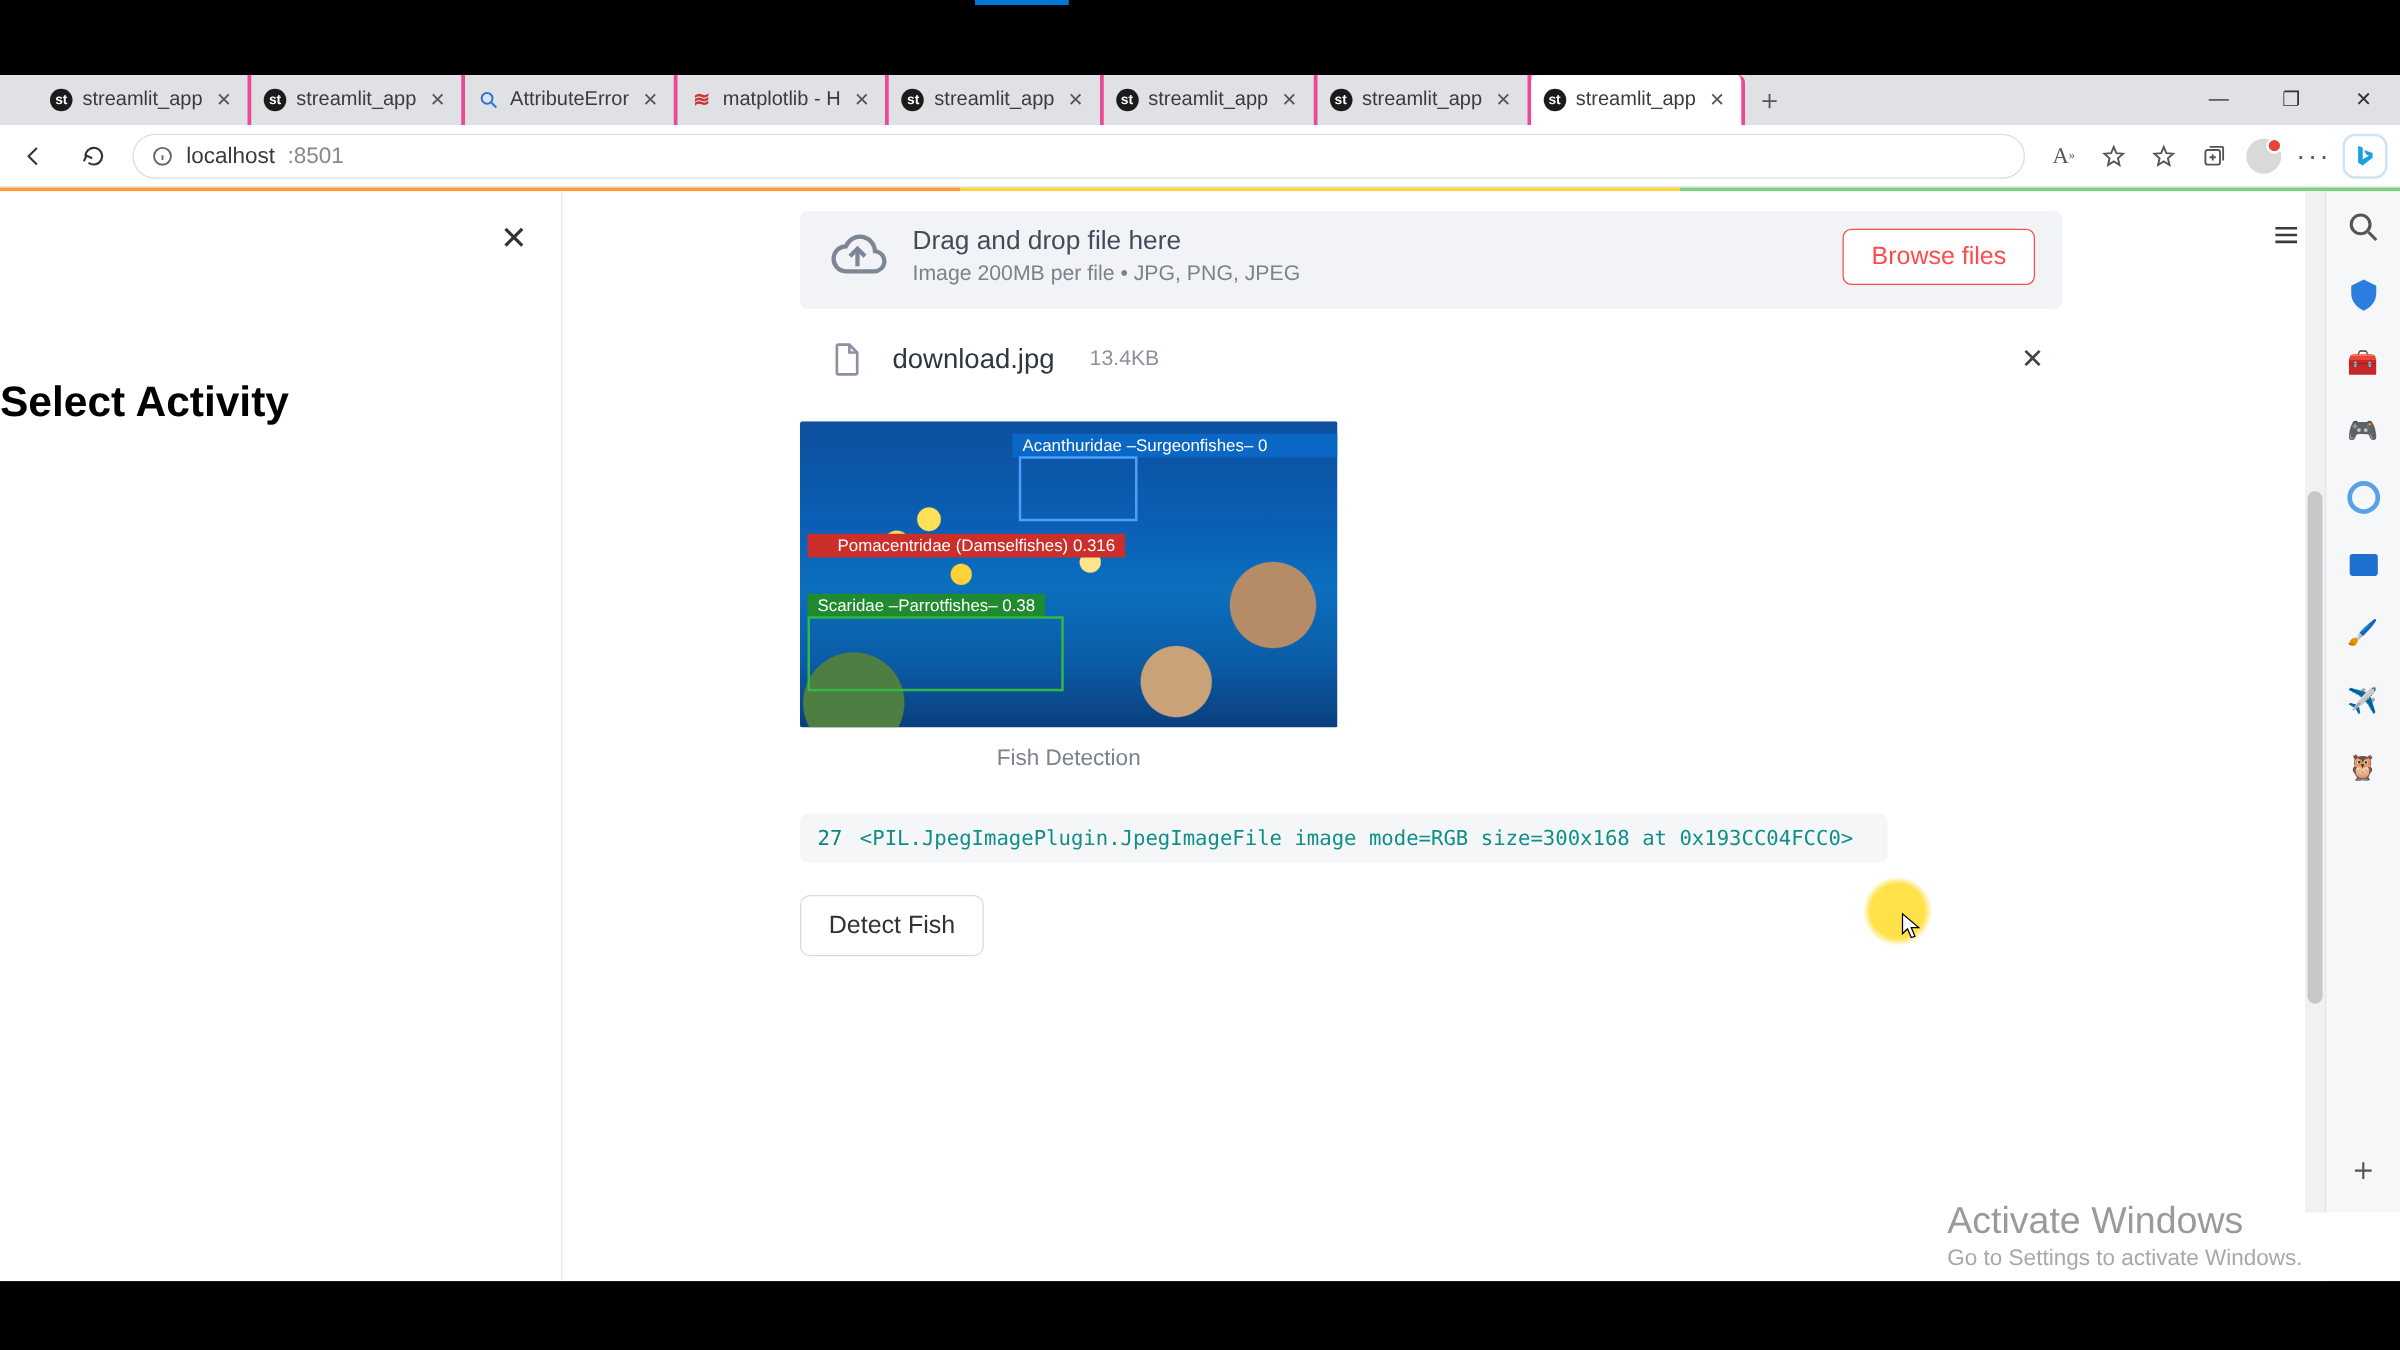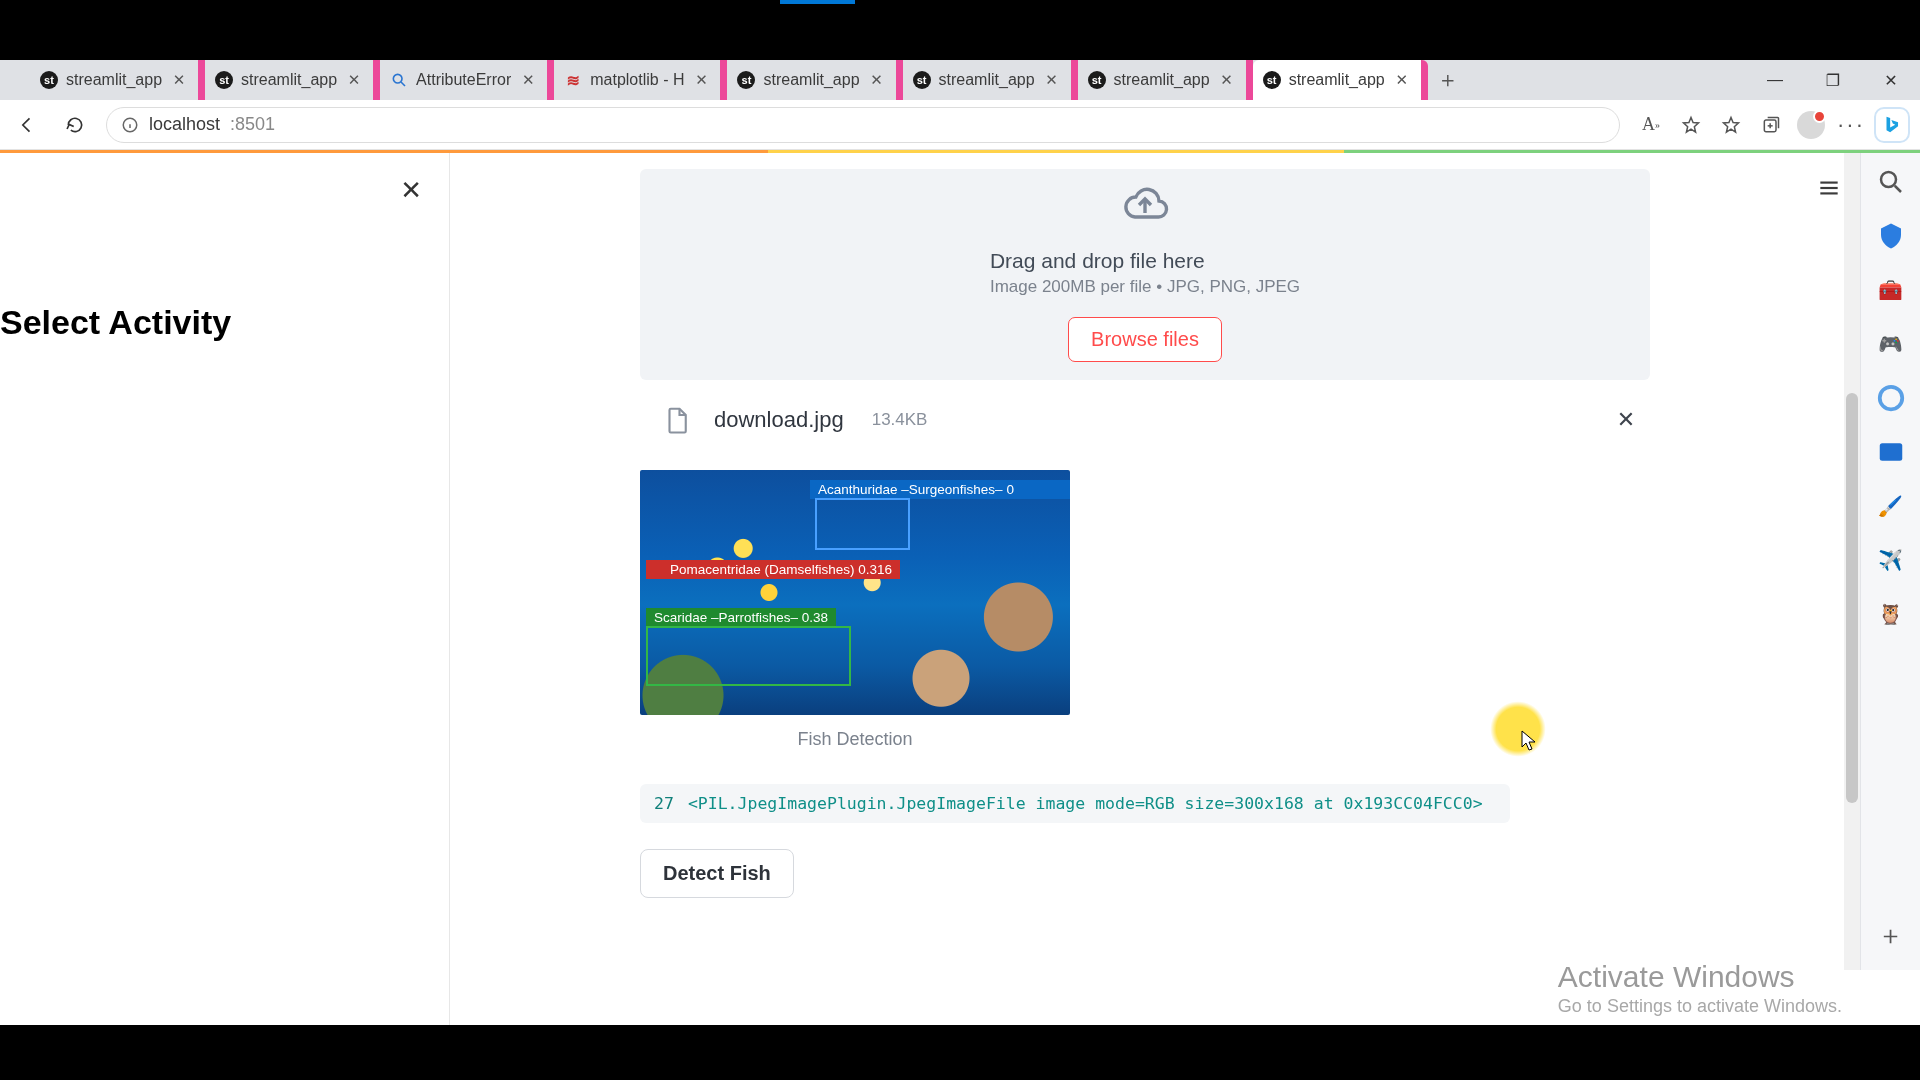--- a/index.html
+++ b/index.html
@@ -5,21 +5,21 @@
   * { box-sizing: border-box; margin: 0; padding: 0; }
   html, body { width: 1920px; height: 1080px; font-family: "Segoe UI", Arial, sans-serif; background:#000; overflow:hidden; }
   .letterbox-top { height:60px; background:#000; position:relative; }
   .letterbox-top .blue { position:absolute; top:0; left:780px; width:75px; height:4px; background:#0078d7;}
   .letterbox-bottom { position:absolute; bottom:0; left:0; right:0; height:55px; background:#000; }
 
   .browser { position:absolute; top:60px; left:0; right:0; bottom:55px; background:#fff; }
 
   
   .tabstrip { height:40px; background:#dfe1e5; display:flex; align-items:stretch; padding-left:30px; position:relative; }
-  .tab { display:flex; align-items:center; gap:8px; padding:0 10px; font-size:16px; color:#3b3b3b; border-right:7px solid #ec4899; max-width:205px; min-width:160px; position:relative; }
+  .tab { display:flex; align-items:center; gap:8px; padding:0 10px; font-size:16px; color:#3b3b3b; border-right:3px solid #ec4899; max-width:205px; min-width:160px; position:relative; }
   .tab.active { background:#fff; border-top-left-radius:6px; border-top-right-radius:6px; }
   .tab .favicon { width:18px; height:18px; border-radius:50%; display:inline-flex; align-items:center; justify-content:center; flex:0 0 18px; }
   .tab .fav-dark { background:#1b1b1b; color:#fff; font-size:11px; font-weight:bold; }
   .tab .fav-search { background:none; }
   .tab .fav-search svg { width:16px; height:16px; }
   .tab .fav-java { background:none; font-weight:bold; color:#c33; }
   .tab .title { overflow:hidden; white-space:nowrap; text-overflow:ellipsis; flex:1; }
   .tab .close { width:18px; height:18px; display:flex; align-items:center; justify-content:center; font-size:15px; color:#555; cursor:pointer; }
   .newtab { width:40px; display:flex; align-items:center; justify-content:center; font-size:22px; color:#555; cursor:pointer; }
   .winctrl { margin-left:auto; display:flex; }
@@ -48,21 +48,21 @@
 
   .close-sb { position:absolute; top:22px; right:28px; font-size:26px; color:#333; cursor:pointer; }
   .sb-title { font-size:34px; font-weight:700; margin-top:150px; margin-left:0; }
   .sb-label { font-size:17px; color:#555; margin-top:48px; letter-spacing:0.4px; }
   .sb-select { margin-top:18px; width:415px; height:50px; border:1px solid #ddd; border-radius:6px; background:#fbfbfb; display:flex; align-items:center; padding:0 18px; font-size:21px; color:#2a2a2a; cursor:pointer; justify-content:space-between; }
   .sb-select .caret { color:#666; }
 
   .hamburger { position:absolute; top:22px; right:18px; cursor:pointer; color:#3b3b3b; }
 
   
-  .uploader { margin-top:10px; background:#f1f3f6; border-radius:6px; padding:12px 22px 18px 22px; display:flex; align-items:center; gap:20px; position:relative;flex-direction:column; }
+  .uploader { margin-top:10px; background:#f1f3f6; border-radius:6px; padding:12px 22px 18px 22px; display:flex; align-items:center; gap:20px; position:relative; }
   .cloud { width:48px; height:48px; color:#7c8697; }
   .uploader .texts { flex:1; }
   .uploader .line1 { font-size:21px; color:#424b57; }
   .uploader .line2 { font-size:17px; color:#7b828d; margin-top:4px; }
   .browse { border:1.5px solid #ff4b4b; color:#ff4b4b; background:#fff; padding:10px 22px; border-radius:7px; font-size:20px; cursor:pointer; }
 
   
   .filerow { display:flex; align-items:center; gap:22px; padding:22px 10px 10px 22px; }
   .fileicon { width:30px; height:36px; color:#8a929e; }
   .filename { font-size:22px; color:#30363f; }
@@ -89,21 +89,21 @@
   .lbl-b { top:90px; left:6px; background:#cc2f2b;padding-left:24px; }
   .lbl-c { top:138px; left:6px; background:#1f8a2f; }
   .box-c { top:156px; left:6px; width:205px; height:60px; border-color:#33b745; }
   .caption { text-align:center; font-size:18px; color:#7b828d; margin-top:14px; }
 
   
   .codeline { margin-top:34px; background:#f4f6f8; border-radius:6px; padding:10px 14px; font-family: "Consolas", monospace; font-size:16.5px; color:#10807a; display:flex; gap:14px; width:870px; }
   .codeline .ln { color:#10807a; }
   .codeline .tx { color:#0f8f88; }
 
-  .detect-btn { margin-top:26px; border:1px solid #d6d9de; background:#fff; padding:12px 22px; border-radius:8px; font-size:20px; color:#2e333a; cursor:pointer;font-weight:bold; }
+  .detect-btn { margin-top:26px; border:1px solid #d6d9de; background:#fff; padding:12px 22px; border-radius:8px; font-size:20px; color:#2e333a; cursor:pointer; }
 
   
   .vscroll { position:absolute; top:93px; right:60px; width:16px; bottom:55px; background:#f1f1f1; }
   .vscroll .thumb { position:absolute; left:2px; right:2px; top:240px; height:410px; background:#c7c7c7; border-radius:6px; }
 
   
   .edge-sb { position:absolute; top:93px; right:0; width:60px; bottom:55px; background:#f6f7f9; border-left:1px solid #e2e4e8; display:flex; flex-direction:column; align-items:center; padding-top:14px; gap:24px; }
   .edge-sb .ei { width:30px; height:30px; display:flex; align-items:center; justify-content:center; font-size:20px; cursor:pointer; }
   .edge-sb .plus { margin-top:auto; margin-bottom:20px; font-size:26px; color:#555;}
 

